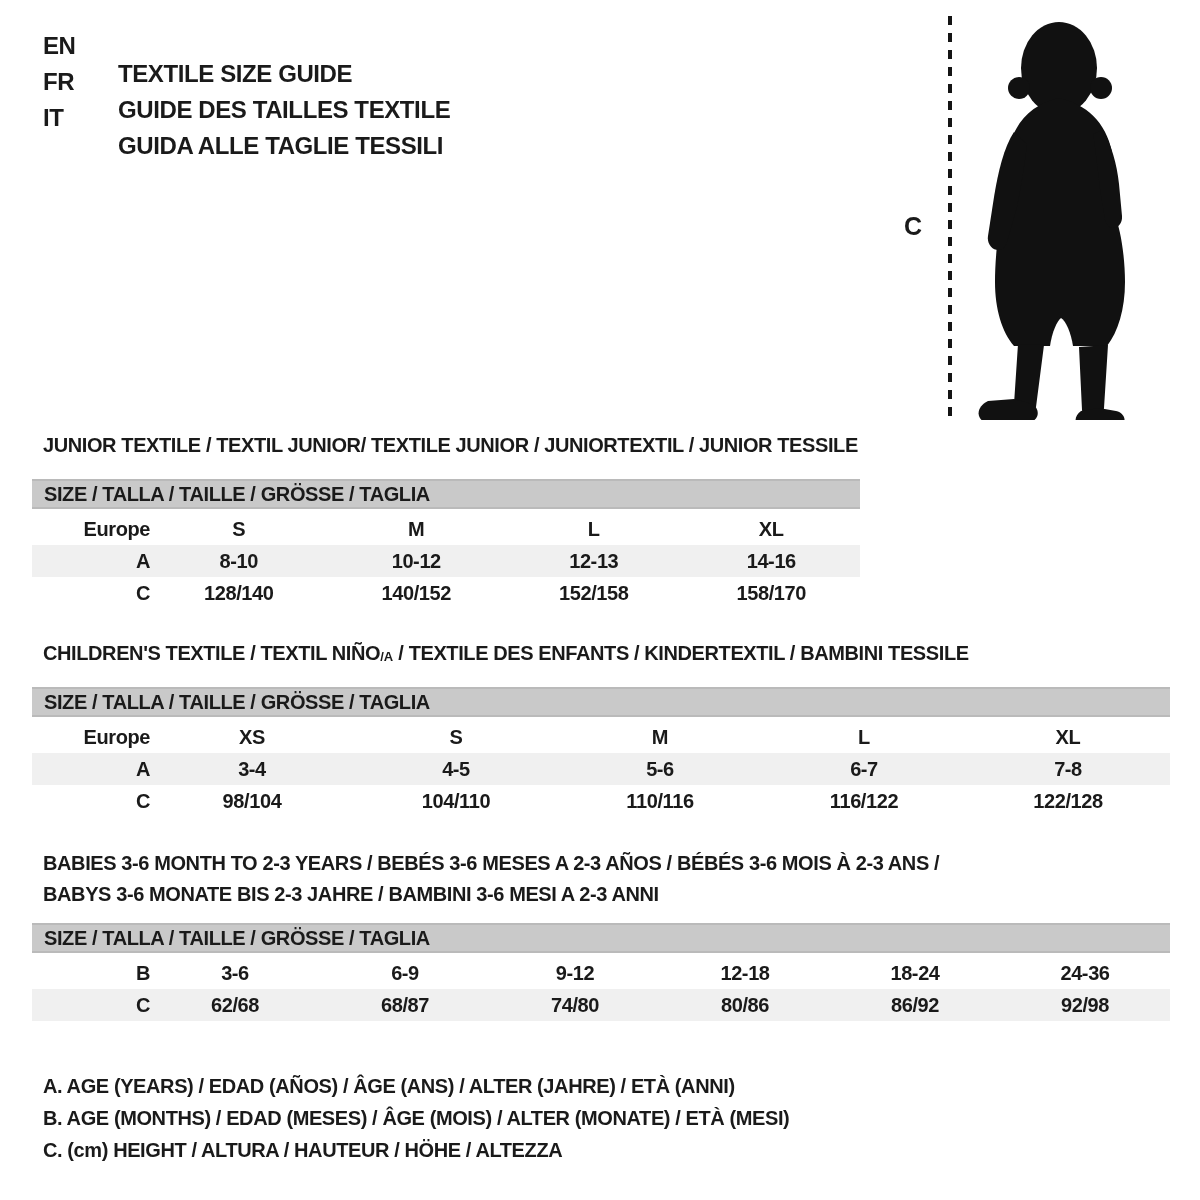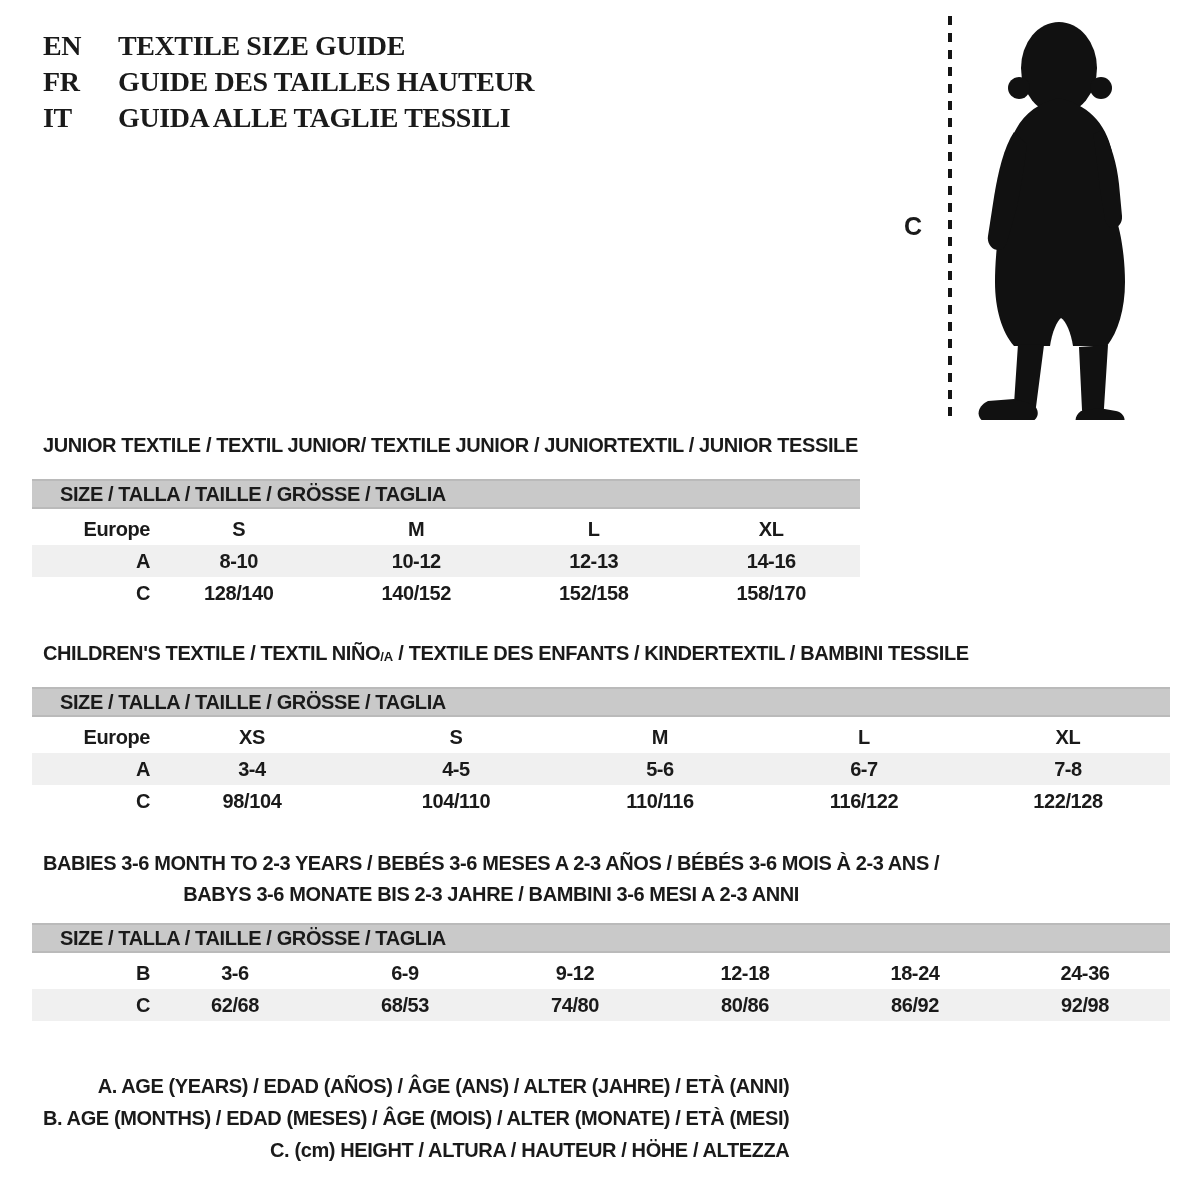--- a/index.html
+++ b/index.html
@@ -17,24 +17,23 @@
     overflow: hidden;
     font-weight: 700;
     letter-spacing: -0.4px;
   }
 
   
   .lang-list {
     position: absolute; left: 43px; top: 28px;
   }
   .lang-row {
-    display: flex; align-items: flex-end;
+    display: flex; align-items: flex-start;
     height: 36px; line-height: 36px;
-    font-size: 28px;
-    font-family: Liberation Serif, serif;
+    font-size: 24px;
   }
   .lang-code { width: 75px; flex: 0 0 75px; }
   .lang-title { white-space: nowrap; margin-top: 28px; }
 
   
   .figure { position: absolute; left: 890px; top: 0; width: 310px; height: 430px; }
   .dashed-line {
     position: absolute; left: 58px; top: 16px;
     width: 4px; height: 402px;
     background: repeating-linear-gradient(to bottom,
@@ -42,27 +41,27 @@
   }
   .measure-label {
     position: absolute; left: 14px; top: 212px;
     font-size: 25px;
   }
   .toddler { position: absolute; left: 72px; top: 14px; }
 
   
   .section-title {
     position: absolute; left: 43px;
-    font-size: 20px; white-space: nowrap; text-align: center;
+    font-size: 20px; white-space: nowrap;
   }
   .size-table { position: absolute; left: 32px; }
   .size-table .band {
     height: 30px; line-height: 30px;
     background: var(--band-bg, #c9c9c9);
-    padding-left: 28px;
+    padding-left: 12px;
     font-size: 20px;
     box-shadow: inset 0 2px 0 rgba(0,0,0,0.07), inset 0 -2px 0 rgba(0,0,0,0.07);
     margin-bottom: 4px;
   }
   .t-row {
     display: grid;
     align-items: center;
     height: 32px;
     font-size: 20px;
   }
@@ -83,35 +82,35 @@
 
   .sub-note {
     font-size: 13px; position: relative; bottom: -1px; letter-spacing: 0;
   }
 
   
   .legend {
     position: absolute; left: 43px; top: 1070px;
     font-size: 20px; line-height: 32px;
   }
-  .legend-line { white-space: nowrap; text-align: right; }
+  .legend-line { white-space: nowrap; }
 </style>
 </head>
 <body>
 
 <div id="canvas">
 
   <div class="lang-list">
     <div class="lang-row">
       <span class="lang-code">EN</span>
       <span class="lang-title">TEXTILE SIZE GUIDE</span>
     </div>
     <div class="lang-row">
       <span class="lang-code">FR</span>
-      <span class="lang-title">GUIDE DES TAILLES HAUTEUR</span>
+      <span class="lang-title">GUIDE DES TAILLES TEXTILE</span>
     </div>
     <div class="lang-row">
       <span class="lang-code">IT</span>
       <span class="lang-title">GUIDA ALLE TAGLIE TESSILI</span>
     </div>
   </div>
 
   <div class="figure">
     <span class="measure-label">C</span>
     <div class="dashed-line"></div>
@@ -202,21 +201,21 @@
       <span class="val">3-6</span>
       <span class="val">6-9</span>
       <span class="val">9-12</span>
       <span class="val">12-18</span>
       <span class="val">18-24</span>
       <span class="val">24-36</span>
     </div>
     <div class="t-row cols-6 alt">
       <span class="lbl">C</span>
       <span class="val">62/68</span>
-      <span class="val">68/53</span>
+      <span class="val">68/87</span>
       <span class="val">74/80</span>
       <span class="val">80/86</span>
       <span class="val">86/92</span>
       <span class="val">92/98</span>
     </div>
   </div>
 
   <div class="legend">
     <div class="legend-line">A. AGE (YEARS) / EDAD (AÑOS) / ÂGE (ANS) / ALTER (JAHRE) / ETÀ (ANNI)</div>
     <div class="legend-line">B. AGE (MONTHS) / EDAD (MESES) / ÂGE (MOIS) / ALTER (MONATE) / ETÀ (MESI)</div>

